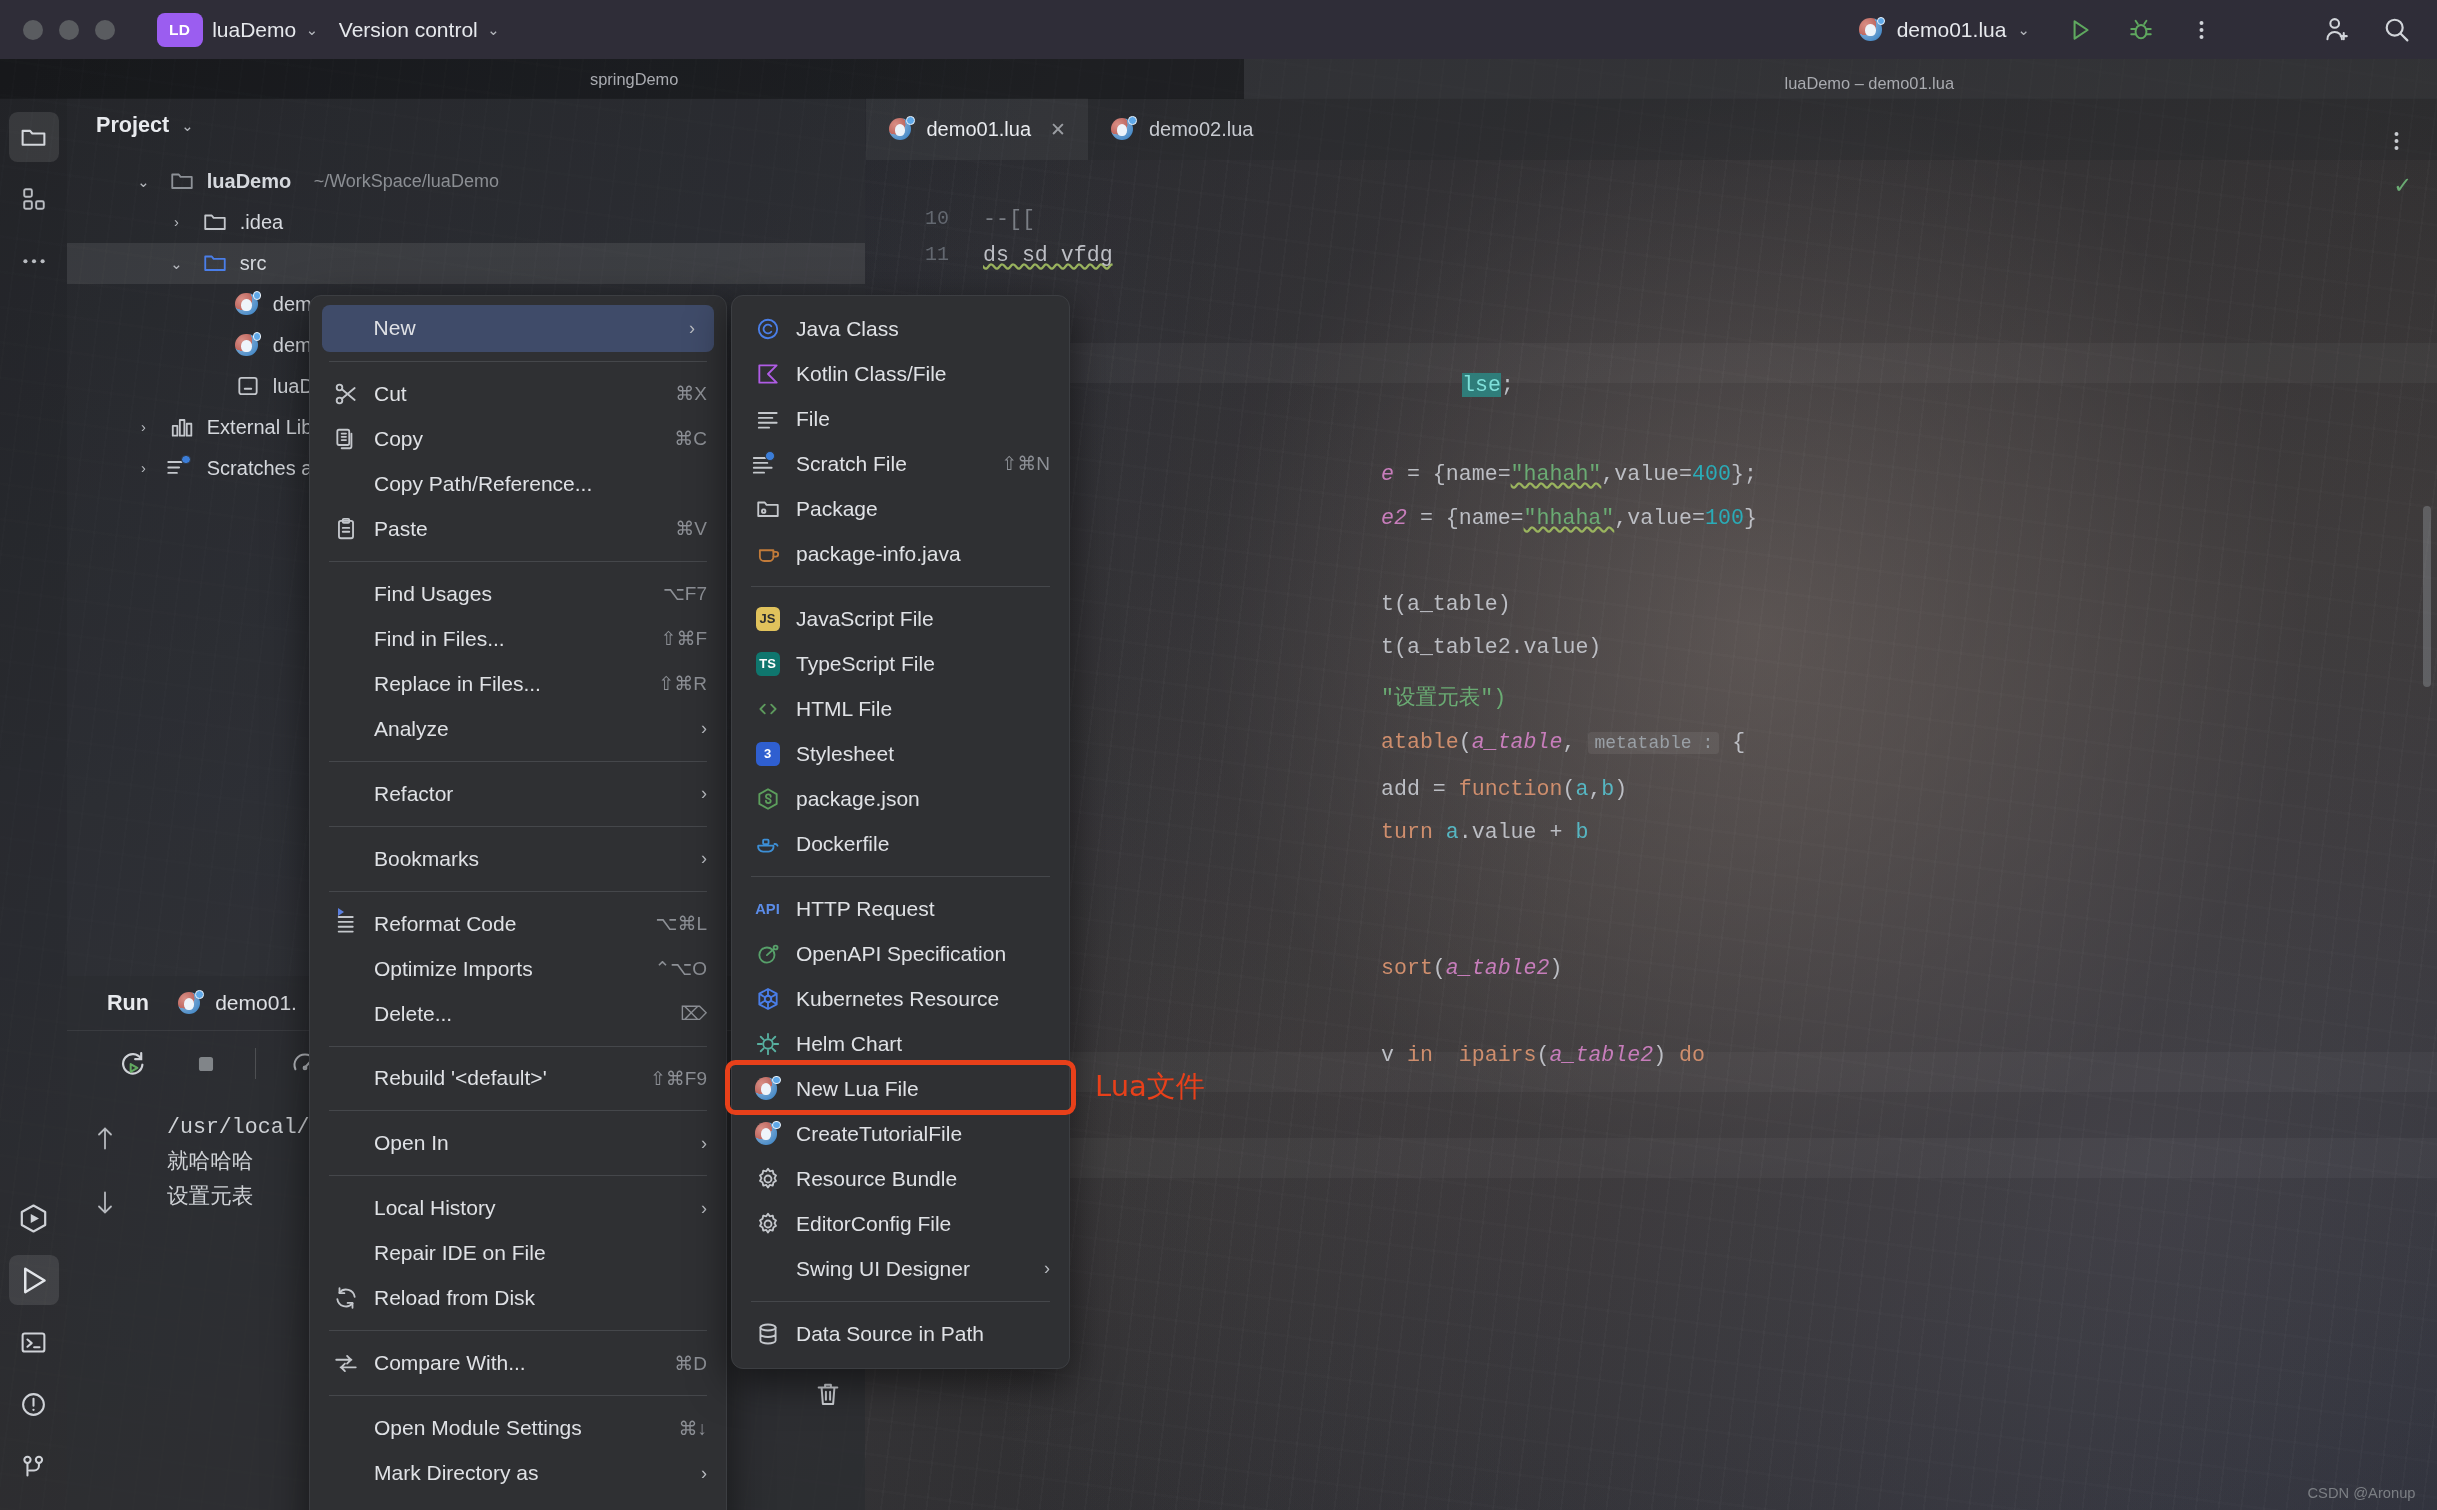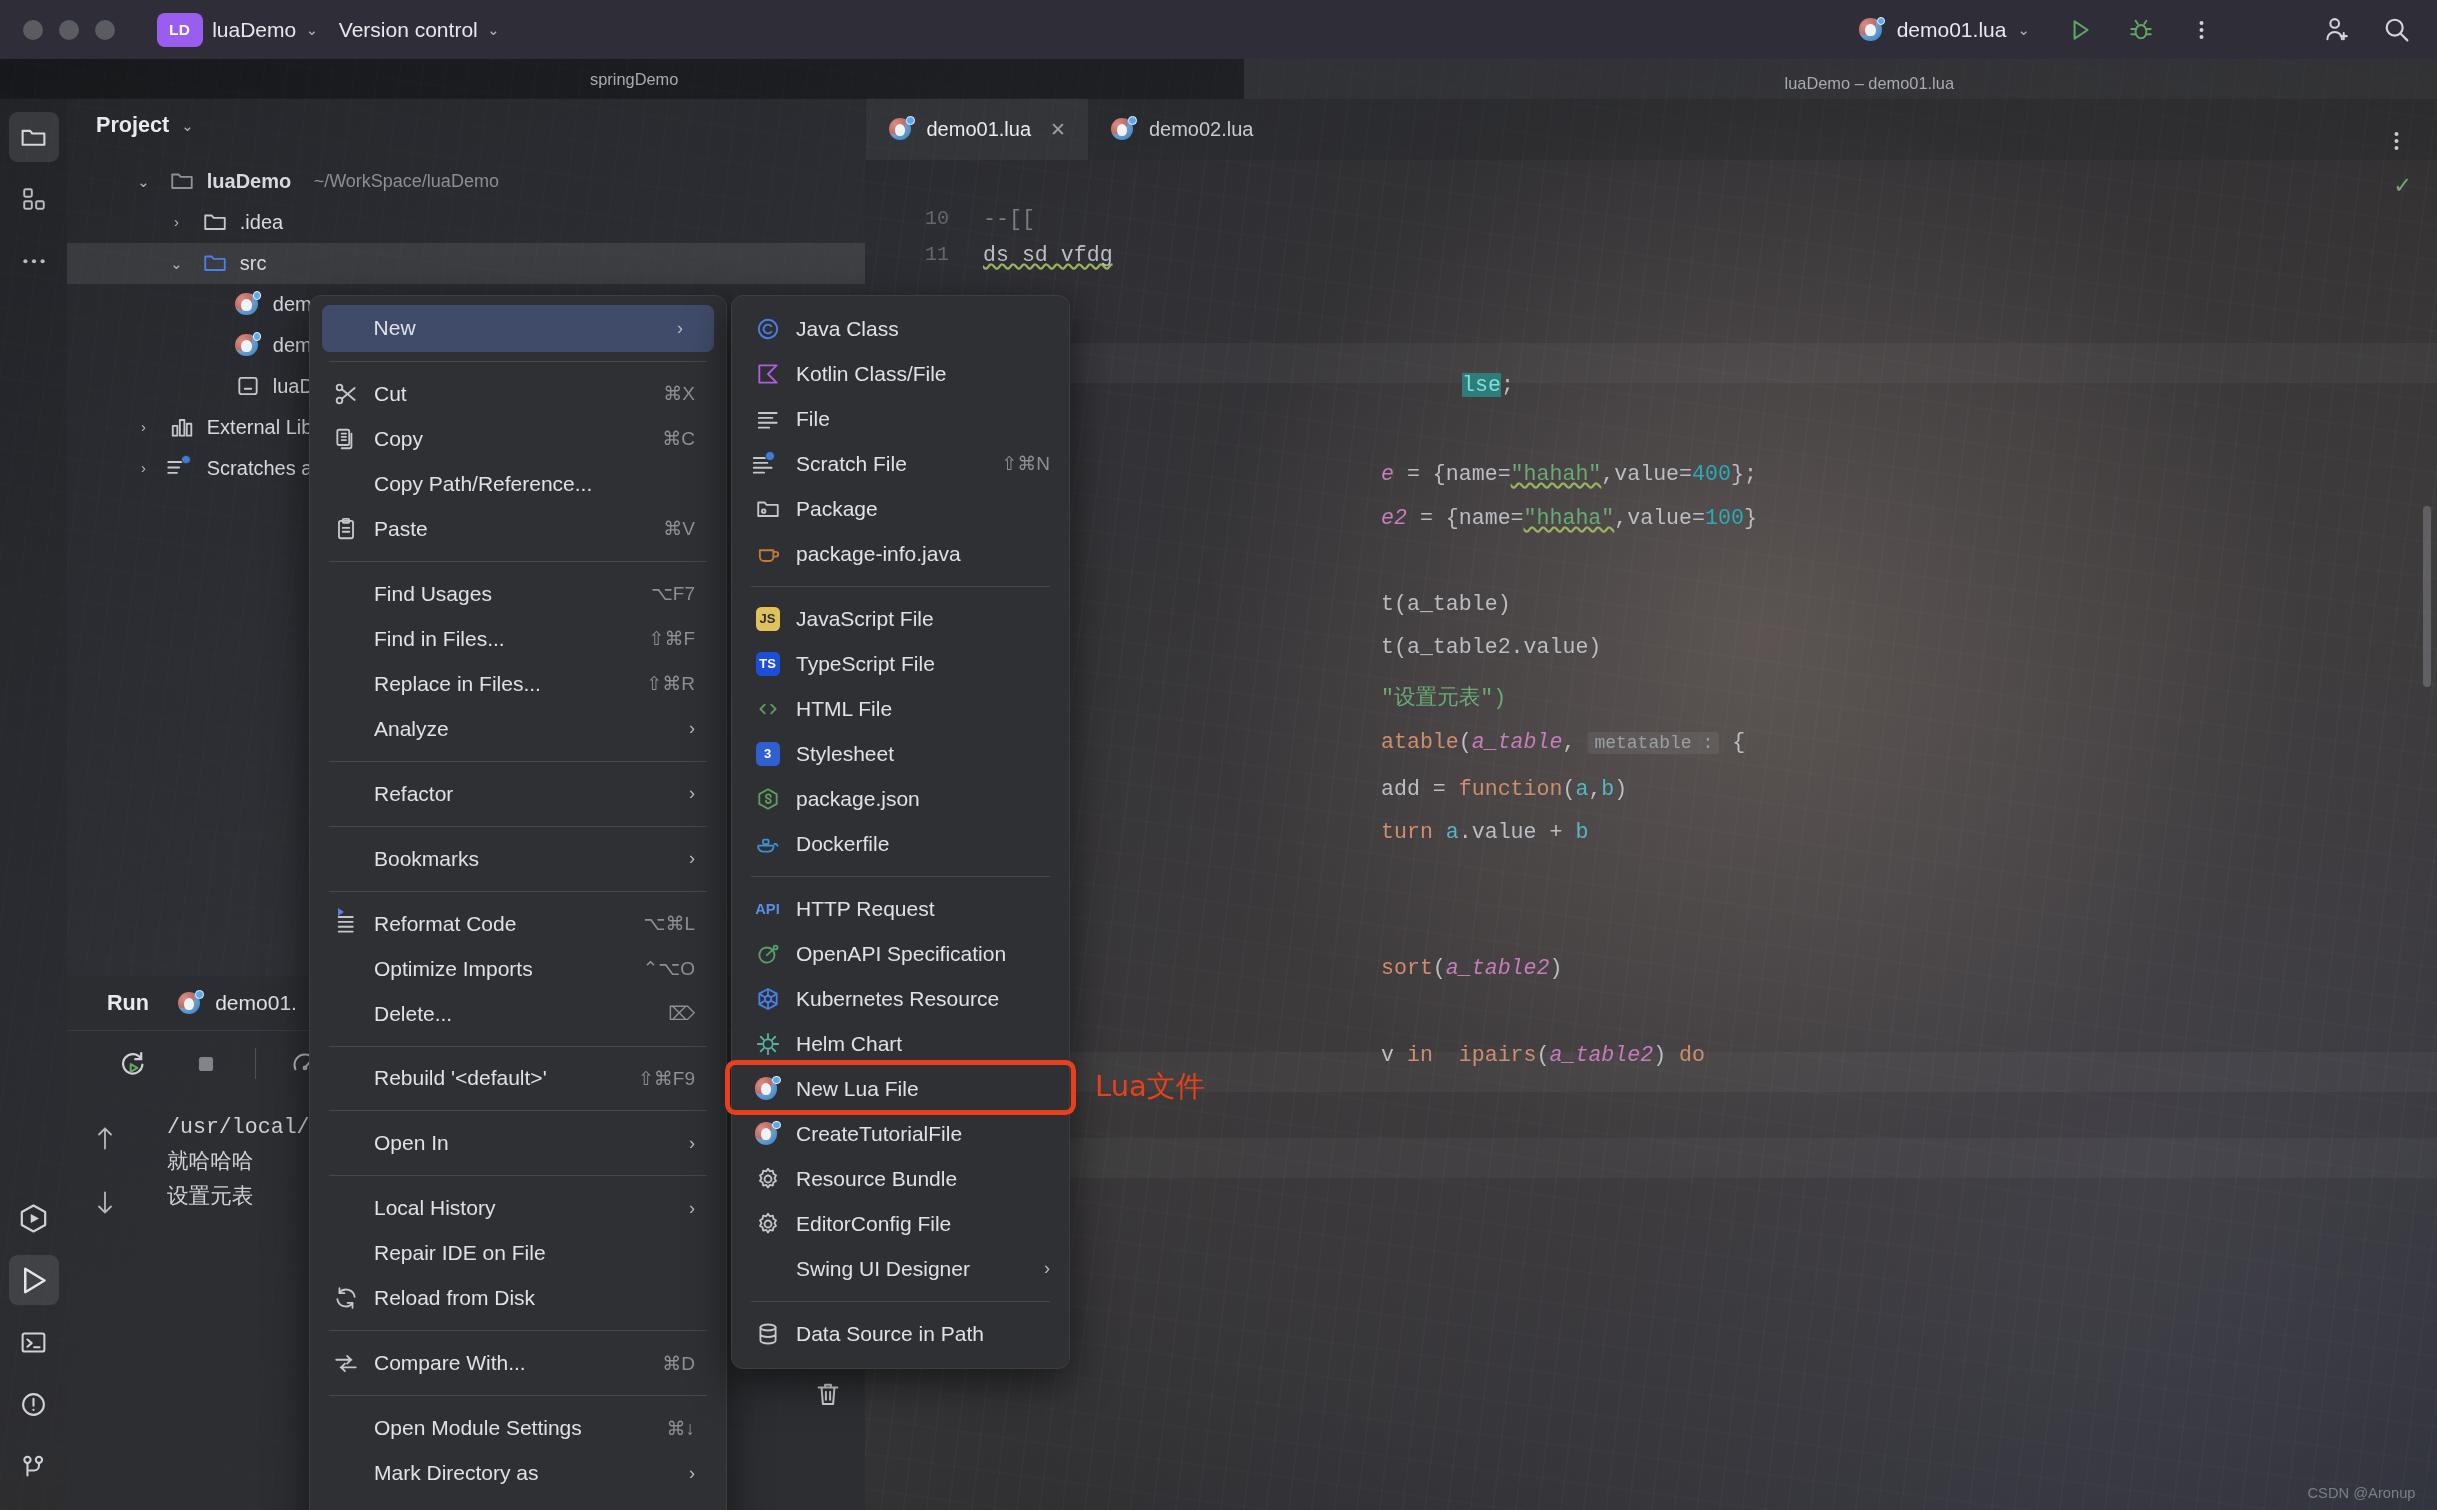--- a/index.html
+++ b/index.html
@@ -139,21 +139,21 @@
   .run-right-rail { position:absolute; right:0; top:119px; bottom:0; width:74px; display:flex; flex-direction:column; align-items:center; gap:19px; padding-top:7px; }
   .rail-btn { width:48px; height:48px; border-radius:7.8px; display:flex; align-items:center; justify-content:center; }
   .rail-btn.sel { background:rgba(255,255,255,.10); }
 
   
   .ctxmenu {
     position:absolute; left:309px; top:295px; width:418px; z-index:60;
     background:#2f3033; border:0.9px solid #3c3e42; border-radius:12px;
     padding:8.6px 0 12px 0; box-shadow:0 12px 41px rgba(0,0,0,.55);
   }
-  .mi { height:45px; display:flex; align-items:center; padding:0 31px 0 21px; font-size:21px; color:#dfe1e5; gap:14px; }
+  .mi { height:45px; display:flex; align-items:center; padding:0 19px 0 21px; font-size:21px; color:#dfe1e5; gap:14px; }
   .mi.hl { background:#3f4b69; margin:0 12px; border-radius:7.8px; height:47px; padding-left:8.6px; }
   .mi .mico { width:29px; flex:none; display:flex; align-items:center; justify-content:center; }
   .mi .mlabel { flex:1; white-space:nowrap; }
   .mi .msc { color:#8d9096; font-size:19px; }
   .mi .marrow { color:#b8bbc0; font-size:18px; }
   .sep { height:0.9px; background:#45474b; margin:9.5px 19px; }
 
   
   .submenu {
     position:absolute; left:731px; top:295px; width:339px; z-index:61;
@@ -844,21 +844,21 @@
       </div>
       <div class="sep"></div>
       <div class="si">
         <span class="sico">
           <span class="chip" style="background: rgb(224, 194, 92); color: rgb(43, 45, 48);">JS</span>
         </span>
         <span class="slabel">JavaScript File</span>
       </div>
       <div class="si">
         <span class="sico">
-          <span class="chip" style="background: #1d4ed8; color: rgb(255, 255, 255);">TS</span>
+          <span class="chip" style="background: #0f766e; color: rgb(255, 255, 255);">TS</span>
         </span>
         <span class="slabel">TypeScript File</span>
       </div>
       <div class="si">
         <span class="sico">
           <span style="display: flex; align-items: center; justify-content: center;">
             <svg width="26" height="26" viewBox="0 0 24 24" fill="none" stroke="#5d9a5d" stroke-width="1.7" stroke-linecap="round" stroke-linejoin="round">
               <path d="M9 8 L5 12 L9 16 M15 8 L19 12 L15 16"></path>
             </svg>
           </span>

